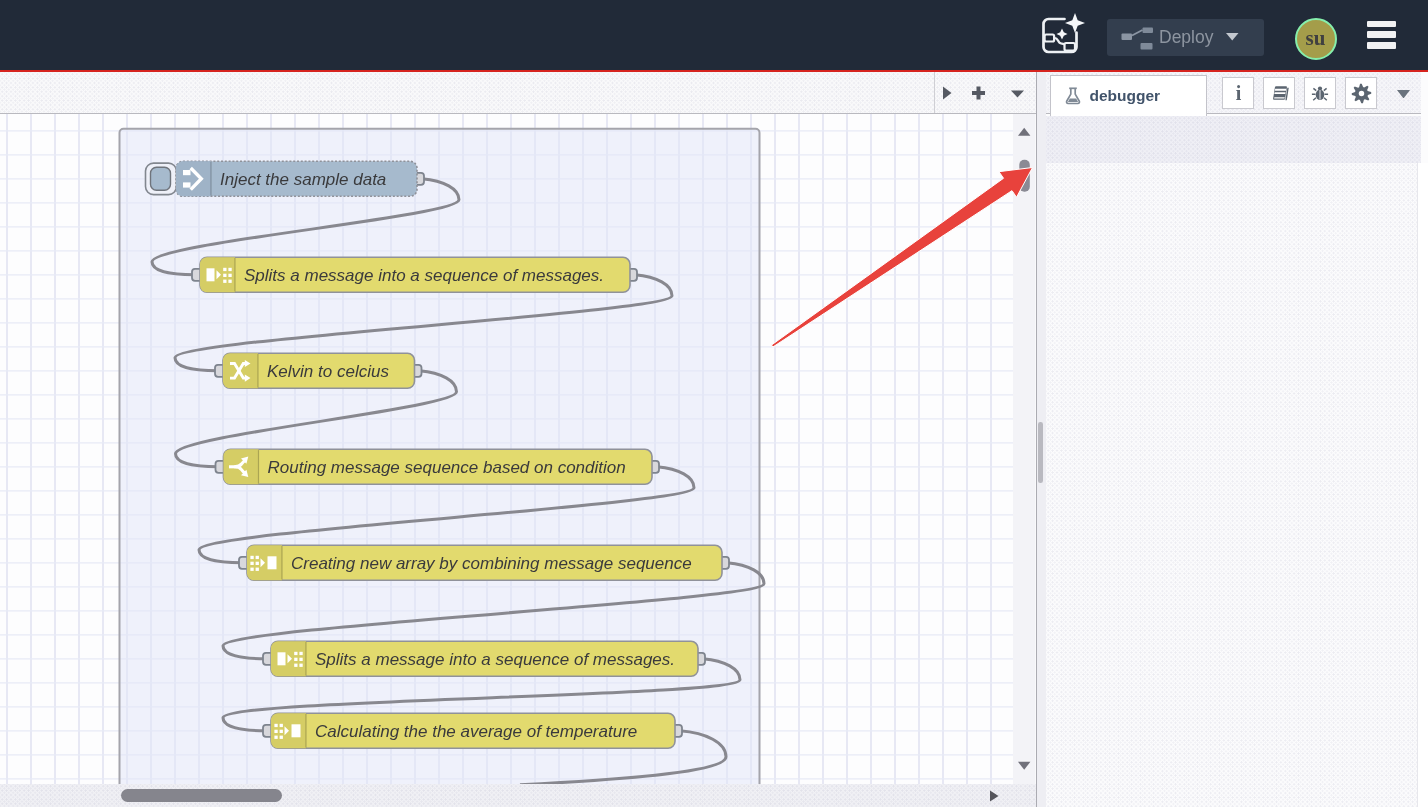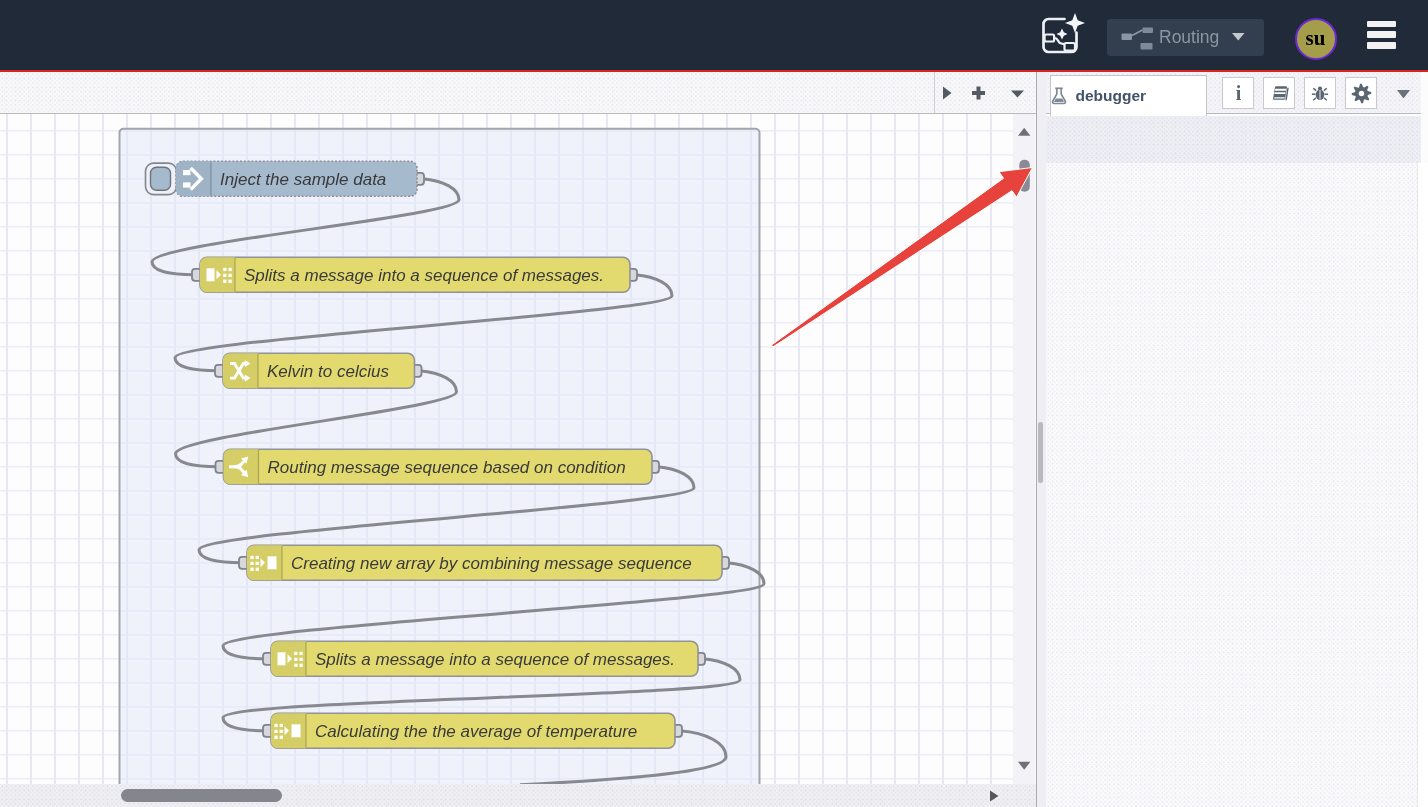--- a/index.html
+++ b/index.html
@@ -9,53 +9,53 @@
 .dots{background-image:radial-gradient(rgba(125,125,162,0.13) 0.9px,transparent 1px),radial-gradient(rgba(125,125,162,0.09) 0.9px,transparent 1px);background-size:4.4px 4.4px,4.4px 4.4px;background-position:0 0,2.2px 2.2px}
 #tabbar{left:0;top:72.1px;width:1035.5px;height:42.1px;background-color:#fafafb;border-bottom:1.4px solid #b9b9bf}
 #tabbar .vline{position:absolute;left:934px;top:0;width:1px;height:100%;background:#cfcfd4}
 #hscroll{left:0;top:784.2px;width:1035.5px;height:22.8px;background-color:#f1f1f5}
 #hthumb{position:absolute;left:121px;top:5.3px;width:161px;height:12.5px;border-radius:6.5px;background:#85858d}
 #harrow{position:absolute;left:988px;top:4.5px}
 #separator{left:1035.5px;top:72.1px;width:10.3px;height:734.9px;background:#eeeef3;border-left:1px solid #ababb2}
 #sepgrip{position:absolute;left:1.8px;top:350px;width:4.6px;height:61px;border-radius:2.3px;background:#b9b9c0}
 #sidebar{left:1045.8px;top:72.1px;width:382.2px;height:734.9px;background-color:#fcfcfd}
 #sbtabs{position:absolute;left:0;top:0;width:375.2px;height:42.1px;background-color:#f7f7fa;border-bottom:1.4px solid #b9b9bf}
-#sbtab{position:absolute;left:4.7px;top:3.3px;width:157px;height:40.2px;background:#fff;border:1px solid #c3c3ca;border-bottom:none;display:flex;align-items:center;padding-left:0;font-size:15.5px;font-weight:bold;color:#41536a;z-index:2}
+#sbtab{position:absolute;left:4.7px;top:3.3px;width:157px;height:40.2px;background:#fff;border:1px solid #c3c3ca;border-bottom:none;display:flex;align-items:center;padding-left:14px;font-size:15.5px;font-weight:bold;color:#41536a;z-index:2}
 .sbtn{position:absolute;top:5.2px;width:32px;height:32px;background:#fff;border:1px solid #c9c9cf;display:flex;align-items:center;justify-content:center}
 #sbtoolbar{position:absolute;left:0;top:43.5px;width:375.2px;height:47.2px;background-color:#f0f0f6}
 #redbox{position:absolute;left:5.7px;top:1.7px;width:123.5px;height:43px;border:6.5px solid #e2433d;background:#fff;display:flex;align-items:center;padding-left:8px}
 #redbox .sep{position:absolute;right:4px;top:1.5px;height:26px;width:1px;background:#a9a9af}
 #disabled-txt{font-size:15.2px;color:#5c6d82}
 #sbcontent{position:absolute;left:0;top:90.7px;width:100%;height:644.2px}
 #sbcontent .gut{position:absolute;right:9.5px;top:0;width:1px;height:100%;background:#e7e7ec}
 #sbcontent .white{position:absolute;right:0;top:0;width:9.5px;height:100%;background:#fff}
 #deploy{position:absolute;left:1107px;top:18.5px;width:157px;height:37px;background:#333e4e;border-radius:3px;display:flex;align-items:center;padding:0 10px}
 #deploy span{font-size:17.5px;color:#8d95a0;margin:0 13px 0 6px}
-#avatar{position:absolute;left:1294.5px;top:17.5px;width:42px;height:42px;border-radius:50%;background:#a49d4a;border:2px solid #6d28d9;display:flex;align-items:center;justify-content:center;color:#000000;font-family:"Liberation Serif",serif;font-weight:bold;font-size:21px}
+#avatar{position:absolute;left:1294.5px;top:17.5px;width:42px;height:42px;border-radius:50%;background:#a49d4a;border:2px solid #86efac;display:flex;align-items:center;justify-content:center;color:#404040;font-family:"Liberation Serif",serif;font-weight:bold;font-size:21px}
 #burger{position:absolute;left:1367px;top:20.5px}
 #burger div{width:29px;height:6.6px;background:#f2f2f3;border-radius:1px;margin-bottom:4.4px}
 </style></head><body>
 <div id="page">
   <div id="header" class="abs">
       <svg width="52" height="50" viewBox="0 0 52 50" style="position:absolute;left:1038px;top:10px">
 <path d="M26.5 9H10.5a5 5 0 0 0-5 5v23a5 5 0 0 0 5 5h23a5 5 0 0 0 5-5V22.5" fill="none" stroke="#eef1f4" stroke-width="2.7" stroke-linecap="round"></path>
 <rect x="6.6" y="24.5" width="9.5" height="7" rx="1.5" fill="none" stroke="#eef1f4" stroke-width="2.2"></rect>
 <path d="M16.5 28c3.5 0 3.5 4 5.5 5 1.5 0.8 3 0.8 5 1.3" fill="none" stroke="#eef1f4" stroke-width="2.2"></path>
 <rect x="26.5" y="33" width="10.5" height="7.5" rx="1.5" fill="none" stroke="#eef1f4" stroke-width="2.2"></rect>
 <path d="M37 3l2.7 7.3L47 13l-7.3 2.7L37 23l-2.7-7.3L27 13l7.3-2.7z" fill="#f5f7f9"></path>
 <path d="M24 18.5l1.8 3.7 3.7 1.8-3.7 1.8-1.8 3.7-1.8-3.7-3.7-1.8 3.7-1.8z" fill="#f5f7f9"></path>
 </svg>
     <div id="deploy">
         <svg width="36" height="26" viewBox="0 0 36 26" style="flex:0 0 auto">
 <rect x="4.5" y="9.5" width="10.5" height="6.5" rx="1" fill="#8b95a3"></rect>
 <rect x="25.5" y="3.5" width="10.5" height="5.5" rx="1" fill="#7f8a99"></rect>
 <rect x="23.5" y="19" width="12" height="6.5" rx="1" fill="#7f8a99"></rect>
 <path d="M15 11.5L25.5 6" stroke="#8b95a3" stroke-width="1.8"></path>
 </svg>
-        <span>Routing</span>
+        <span>Deploy</span>
         <svg width="12.5" height="7.5" viewBox="0 0 12.5 7.5">
           <path d="M0 0h12.5L6.25 7.5z" fill="#c3c8cf"></path>
         </svg>
       </div>
     <div id="avatar">su</div>
     <div id="burger">
         <div></div>
         <div></div>
         <div></div>
       </div>

